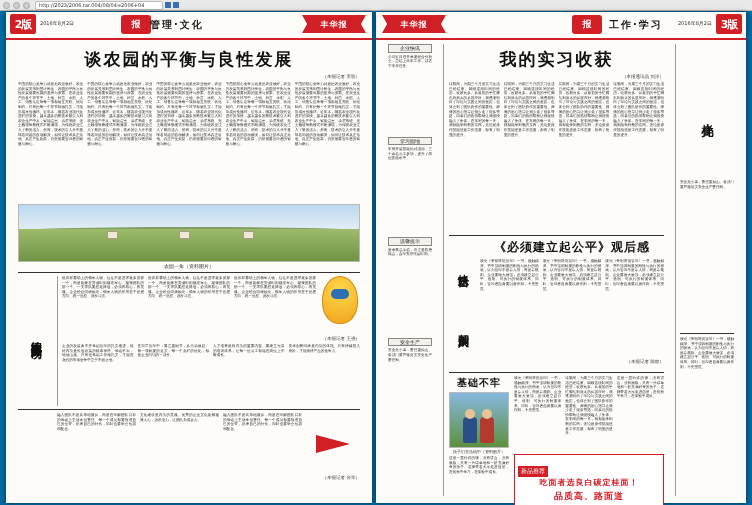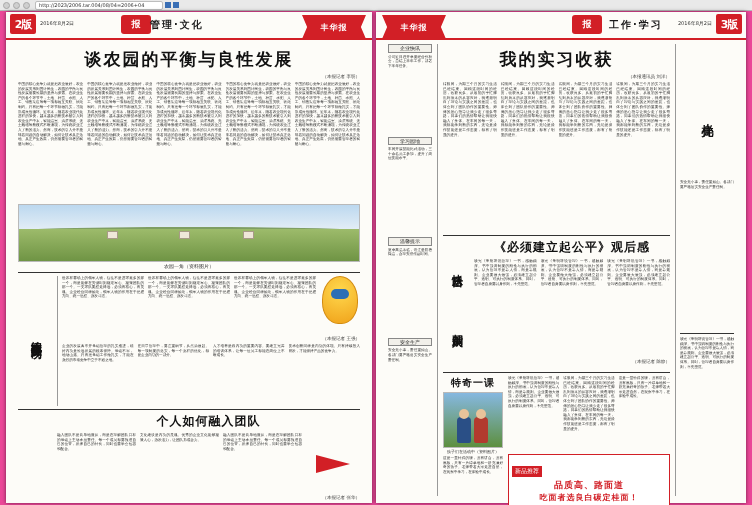--- a/index.html
+++ b/index.html
@@ -1,17 +1,17 @@
 <!DOCTYPE html>
 <html><head>
 <meta charset="utf-8">
 <style>
   html,body{margin:0;padding:0;background:#6d6d6d;}
   body{font-family:"DejaVu Sans","Liberation Sans",sans-serif;}
-  .page{position:relative;width:752px;height:505px;background:#ec4899;overflow:hidden;}
+  .page{position:relative;width:752px;height:505px;background:#0369a1;overflow:hidden;}
 
   
   .topbar{position:absolute;left:0;top:0;width:752px;height:10px;background:#e9e9e9;border-bottom:1px solid #b9b9b9;display:flex;align-items:center;}
   .tb-dot{width:5px;height:5px;border-radius:50%;margin-left:3px;background:#cfcfcf;border:1px solid #a9a9a9;}
   .tb-url{margin-left:5px;font-size:5px;color:#333;background:#fff;border:1px solid #bdbdbd;border-radius:2px;padding:0 3px;height:7px;line-height:7px;flex:0 0 120px;overflow:hidden;white-space:nowrap;}
   .tb-sq{width:6px;height:6px;background:#3a6fb5;margin-left:2px;}
 
   
   .sheet{position:absolute;top:12px;height:491px;background:#fdfcf8;box-shadow:0 0 4px rgba(0,0,0,.55);}
   .sheet.left{left:6px;width:366px;}
@@ -24,21 +24,21 @@
   .mast.right .pagenum{right:4px;}
   .mast .mdate{position:absolute;top:8px;font-size:5px;color:#333;}
   .mast.left .mdate{left:34px;}
   .mast.right .mdate{right:34px;}
   .mast .logo{position:absolute;top:3px;width:30px;height:19px;background:#d21f26;border-radius:3px;color:#fff;font-size:9px;display:flex;align-items:center;justify-content:center;font-weight:bold;}
   .mast.left .logo{left:115px;}
   .mast.right .logo{left:196px;}
   .mast .section{position:absolute;top:6px;font-size:10px;font-weight:bold;color:#1b1b1b;letter-spacing:2px;}
   .mast.left .section{left:144px;}
   .mast.right .section{left:233px;}
-  .ribbon{position:absolute;top:3px;width:64px;height:24px;background:#d21f26;color:#fff;font-size:8px;font-weight:bold;display:flex;align-items:center;justify-content:center;
+  .ribbon{position:absolute;top:3px;width:64px;height:18px;background:#d21f26;color:#fff;font-size:8px;font-weight:bold;display:flex;align-items:center;justify-content:center;
           clip-path:polygon(0 0,100% 0,92% 50%,100% 100%,0 100%,8% 50%);letter-spacing:1px;}
   .mast.left .ribbon{right:6px;}
   .mast.right .ribbon{left:6px;}
 
   
   .body{position:relative;padding:4px 12px;height:461px;box-sizing:border-box;}
 
   .hl{text-align:center;font-weight:bold;color:#111;font-family:"DejaVu Serif","Liberation Serif",serif;}
   .hl.big{font-size:17px;letter-spacing:2px;}
   .hl.mid{font-size:12px;letter-spacing:1px;}
@@ -145,21 +145,20 @@
             <div class="col txt">技术创新同样是内功的体现。只有持续投入研发，才能保持产品的竞争力。</div>
           </div>
         </div>
       </div>
 
       <div class="rule" style="margin:3px 0 3px;"></div>
 
       <div style="display:flex;gap:5px;height:95px;">
         <div style="width:34px;"></div>
         <div style="flex:1;">
-          <div class="hl mid" style="margin-bottom:3px;">个人如何融入团队</div>
           <div class="colset" style="height:62px;">
             <div class="col txt">融入团队不是简单地服从，而是在理解团队目标的基础上主动承担责任。每一个成员都要找准自己的位置，发挥自己的特长，同时也要学会包容和配合。</div>
             <div class="col txt">文化建设是内功的灵魂。优秀的企业文化能够凝聚人心，激发活力，让团队形成合力。</div>
             <div class="col txt">融入团队不是简单地服从，而是在理解团队目标的基础上主动承担责任。每一个成员都要找准自己的位置，发挥自己的特长，同时也要学会包容和配合。</div>
             <div class="col" style="flex:0 0 54px;display:flex;flex-direction:column;align-items:center;justify-content:center;">
               <div class="flag"></div>
             </div>
           </div>
           <div class="byline">（本报记者 张华）</div>
         </div>
@@ -173,21 +172,21 @@
     <div class="mast right">
       <div class="ribbon">丰华报</div>
       <div class="logo">报</div>
       <div class="section">工作·学习</div>
       <div class="mdate">2016年8月2日</div>
       <div class="pagenum">3版</div>
     </div>
 
     <div class="body">
 
-      <div style="display:flex;gap:5px;height:452px;">
+      <div style="display:flex;gap:11px;height:452px;">
 
         <div style="flex:0 0 44px;" class="txt">
           <div class="boxhead">企业快讯</div>
           <div class="txt" style="height:78px;margin:2px 0 4px;">公司近日召开季度经营分析会，总结上半年工作，部署下半年任务。</div>
           <div class="boxhead">学习园地</div>
           <div class="txt" style="height:86px;margin:2px 0 4px;">车间开展技能比武活动，三十余名员工参加，提升了岗位技能水平。</div>
           <div class="boxhead">温馨提示</div>
           <div class="txt" style="height:86px;margin:2px 0 4px;">夏季高温来临，请注意防暑降温，合理安排作息时间。</div>
           <div class="boxhead">安全生产</div>
           <div class="txt" style="height:90px;margin:2px 0 0;">安全无小事，责任重如山。各部门要严格落实安全生产责任制。</div>
@@ -221,21 +220,21 @@
                   <div class="col txt">读完《董明珠说管理》一书，感触颇深。书中强调制度的刚性与执行的彻底，认为管理不是靠人情，而是靠规则。企业要做大做强，必须建立起公平、透明、可执行的制度体系。同时，管理者自身要以身作则，率先垂范。</div>
                 </div>
                 <div class="byline">（本报记者 陈静）</div>
               </div>
             </div>
 
             <div class="rule" style="margin:3px 0;"></div>
 
             <div style="display:flex;gap:5px;height:140px;">
               <div style="flex:0 0 60px;">
-                <div class="hl sm" style="margin-bottom:2px;">特奇一课</div>
+                <div class="hl sm" style="margin-bottom:2px;">基础不牢</div>
                 <div class="photo kids" style="height:54px;">
                   <div class="figA">
                       <div class="head"></div>
                     </div>
                   <div class="figB">
                       <div class="head"></div>
                     </div>
                 </div>
                 <div class="smallcap" style="font-size:4px;margin-top:1px;">孩子们在活动中（资料图片）</div>
                 <div class="txt" style="height:56px;margin-top:2px;">这是一堂特殊的课，没有讲台，没有黑板，只有一片绿草地和一群充满好奇的孩子。老师带着大家走进自然，在观察中学习，在体验中成长。</div>
@@ -243,22 +242,22 @@
 
               <div style="flex:1;">
                 <div class="colset" style="height:74px;">
                   <div class="col txt">读完《董明珠说管理》一书，感触颇深。书中强调制度的刚性与执行的彻底，认为管理不是靠人情，而是靠规则。企业要做大做强，必须建立起公平、透明、可执行的制度体系。同时，管理者自身要以身作则，率先垂范。</div>
                   <div class="col txt">转眼间，为期三个月的实习生活已经结束。回顾这段时间的经历，收获良多。从最初的手忙脚乱到后来的从容应对，我逐渐明白了理论与实践之间的差距，也体会到了团队协作的重要性。师傅的悉心指导让我少走了很多弯路，同事们的热情帮助让我很快融入了集体。在车间的每一天，我都能学到新的东西，无论是操作技能还是工作态度，都有了明显的提升。</div>
                   <div class="col txt">这是一堂特殊的课，没有讲台，没有黑板，只有一片绿草地和一群充满好奇的孩子。老师带着大家走进自然，在观察中学习，在体验中成长。</div>
                 </div>
 
                 <div class="adbox" style="height:58px;margin-top:4px;padding:3px;">
                   <div class="adhead">新品推荐</div>
+                  <div class="adtitle" style="font-size:8px;">吃面者选良白碳定桂面！</div>
                   <div class="adtitle" style="margin-top:2px;">品质高、路面道</div>
-                  <div class="adtitle" style="font-size:8px;">吃面者选良白碳定桂面！</div>
                   
                   
                 </div>
               </div>
             </div>
 
           </div>
         </div>
 
         <div style="flex:0 0 58px;" class="vrule">

